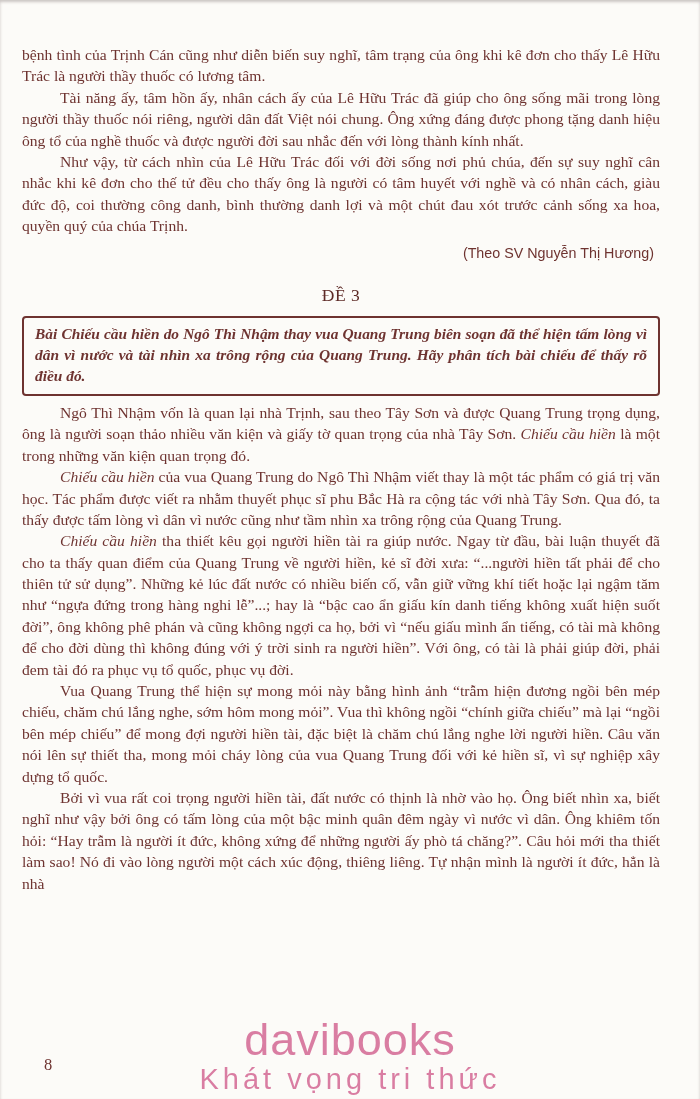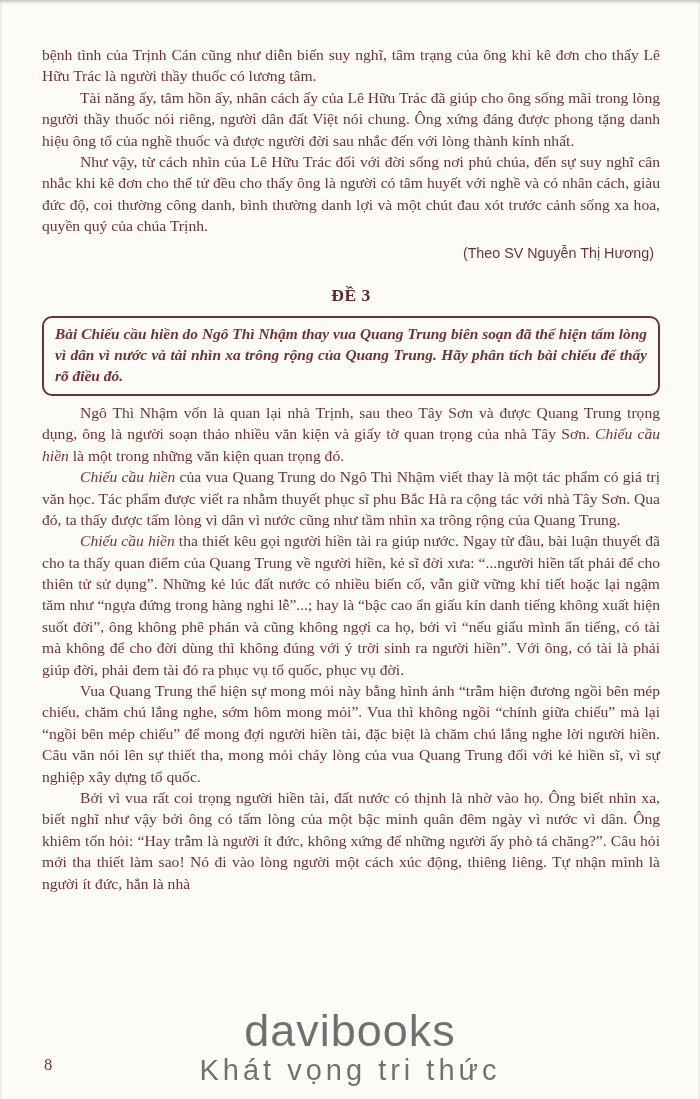--- a/index.html
+++ b/index.html
@@ -10,67 +10,67 @@
   }
   .page {
     position:relative;
     width:700px; height:1099px;
     background:#fcfbf8;
     color:#6e3330;
     overflow:hidden;
     box-shadow:inset 0 2px 3px rgba(60,40,40,.25);
   }
   .content {
-    padding:44px 40px 0 42px;
+    padding:44px 40px 0 22px;
     font-size:15.6px;
     line-height:1.372;
     text-align:justify;
   }
   .para { text-align:justify; }
   .para.indent { text-indent:38px; }
   .it { font-style:italic; }
   .attribution {
     text-align:right;
     font-family:"Liberation Sans", sans-serif;
     font-size:14.3px;
     margin:7px 6px 4px 0;
   }
   .heading {
     text-align:center;
     font-size:17.5px;
-    font-weight:bold;
+    font-weight:normal;
     color:#5d2a26;
     letter-spacing:.5px;
     margin:16px 0 9px 0;
   }
   .heading.first { margin-top:20px; }
   .prompt-box {
     border:2.5px solid #6e3330;
-    border-radius:10px;
+    border-radius:4px;
     padding:6px 11px 7px 11px;
     margin:2px 0 6px 0;
   }
   .prompt-text {
     font-weight:bold;
     font-style:italic;
     font-size:15.4px;
     line-height:1.36;
     text-align:justify;
   }
   .page-number {
     position:absolute;
     left:44px; bottom:24px;
     font-size:16.5px;
     color:#6e3330;
   }
   .watermark {
     position:absolute;
-    left:0; right:0; bottom:12px;
+    left:0; right:0; bottom:3px;
     text-align:center;
-    color:#000000;
+    color:#be185d;
     opacity:.55;
     font-family:"Liberation Sans", sans-serif;
     pointer-events:none;
     z-index:5;
   }
   .wm-brand   { font-size:45px; line-height:1.05; letter-spacing:1px; }
   .wm-slogan  { font-size:29px; letter-spacing:4px; }
 </style>
 </head>
 <body>

